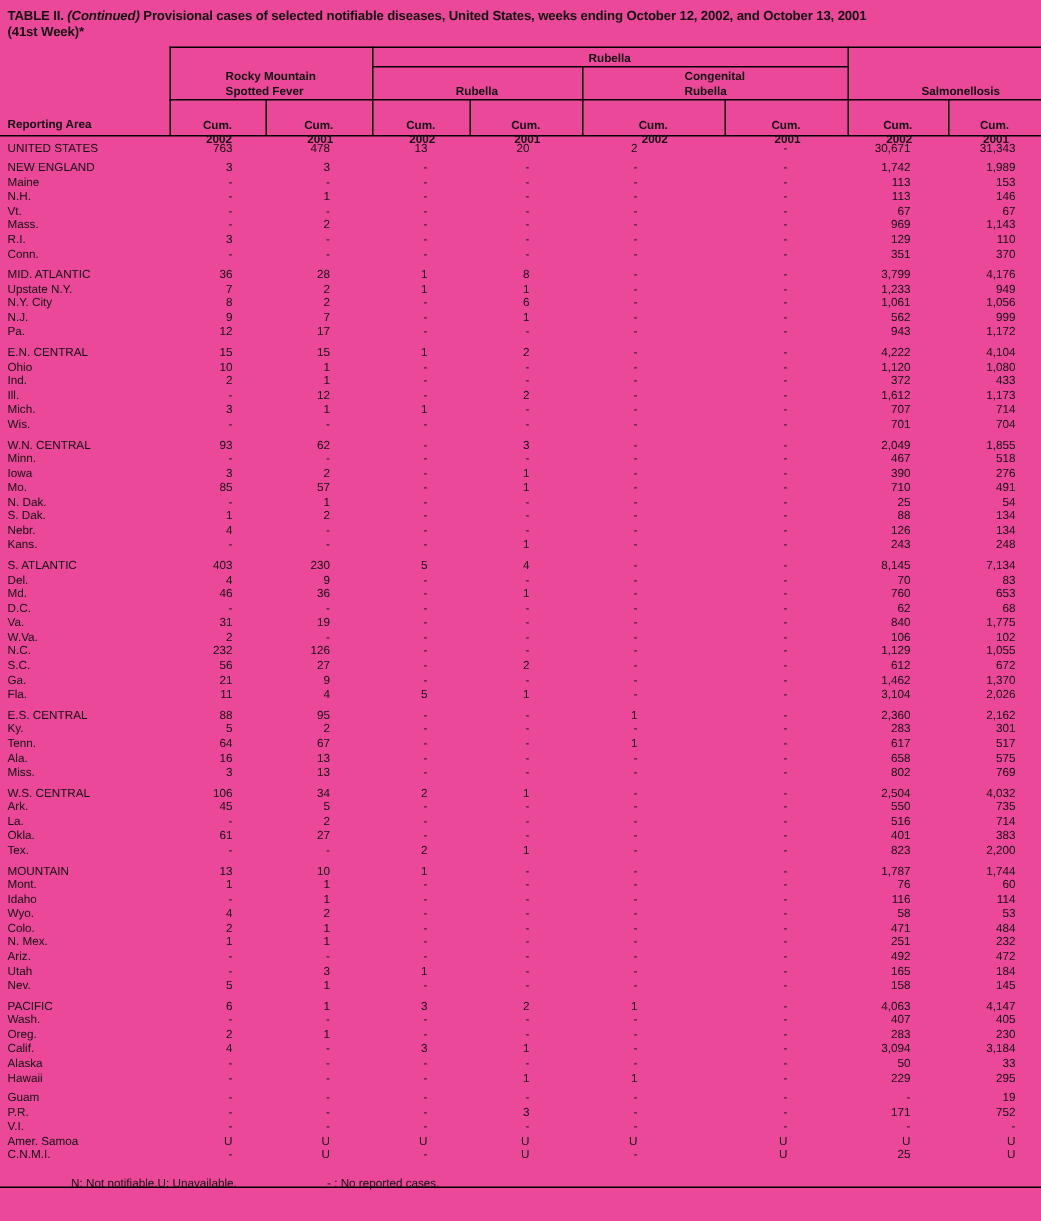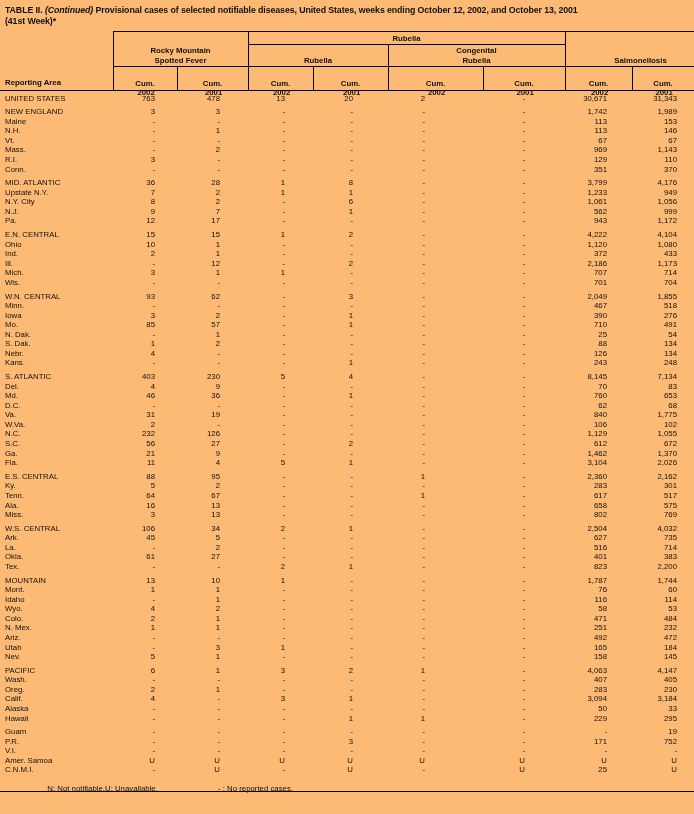--- a/index.html
+++ b/index.html
@@ -1,17 +1,17 @@
 <!DOCTYPE html>
 <html><head>
 <meta charset="utf-8">
 <style>
   html,body { margin:0; padding:0; background:#fff; }
   .page {
-    position:relative; width:694px; height:814px; background:#fdba74;
+    position:relative; width:694px; height:814px; background:#ec4899;
     font-family:"Liberation Sans", sans-serif; color:#111; overflow:hidden;
   }
   
   .title {
     position:absolute; top:5px; left:5px; width:686px;
     font-size:8.8px; font-weight:bold; line-height:11px; letter-spacing:-0.1px;
   }
   .title .ital { font-style:italic; }
   
   .thead {
@@ -22,21 +22,21 @@
   .h-topline   { left:113px; top:0; width:581px; border-top:1px solid #000; height:0; }
   .h-midline   { left:113px; top:35px; width:581px; border-top:1px solid #000; height:0; }
   .h-rub-span {
     position:absolute; left:248px; top:1px; width:317px; height:12px;
     display:flex; align-items:center; justify-content:center;
     border-bottom:1px solid #000;
   }
   .h-group {
     position:absolute; top:13px; height:21px;
     display:flex; align-items:flex-end; justify-content:center;
-    text-align:center; white-space:pre-line; line-height:9.5px;
+    white-space:pre-line; line-height:9.5px;
   }
   .g1 { left:113px; width:135px; }
   .g2 { left:248px; width:140px; }
   .g3 { left:388px; width:177px; }
   .g4 { left:565px; width:129px;padding-left:11px; }
   .h-cum {
     position:absolute; top:46px; height:22px;
     display:flex; align-items:center; justify-content:center;
     text-align:right; white-space:pre-line; line-height:9.5px;
   }
@@ -308,21 +308,21 @@
         <span class="cell num c7">433</span>
       </div>
       <div class="trow">
         <span class="cell area">Ill.</span>
         <span class="cell num c0">-</span>
         <span class="cell num c1">12</span>
         <span class="cell num c2">-</span>
         <span class="cell num c3">2</span>
         <span class="cell num c4">-</span>
         <span class="cell num c5">-</span>
-        <span class="cell num c6">2,186</span>
+        <span class="cell num c6">1,612</span>
         <span class="cell num c7">1,173</span>
       </div>
       <div class="trow">
         <span class="cell area">Mich.</span>
         <span class="cell num c0">3</span>
         <span class="cell num c1">1</span>
         <span class="cell num c2">1</span>
         <span class="cell num c3">-</span>
         <span class="cell num c4">-</span>
         <span class="cell num c5">-</span>
@@ -605,21 +605,21 @@
         <span class="cell num c7">4,032</span>
       </div>
       <div class="trow">
         <span class="cell area">Ark.</span>
         <span class="cell num c0">45</span>
         <span class="cell num c1">5</span>
         <span class="cell num c2">-</span>
         <span class="cell num c3">-</span>
         <span class="cell num c4">-</span>
         <span class="cell num c5">-</span>
-        <span class="cell num c6">627</span>
+        <span class="cell num c6">550</span>
         <span class="cell num c7">735</span>
       </div>
       <div class="trow">
         <span class="cell area">La.</span>
         <span class="cell num c0">-</span>
         <span class="cell num c1">2</span>
         <span class="cell num c2">-</span>
         <span class="cell num c3">-</span>
         <span class="cell num c4">-</span>
         <span class="cell num c5">-</span>

